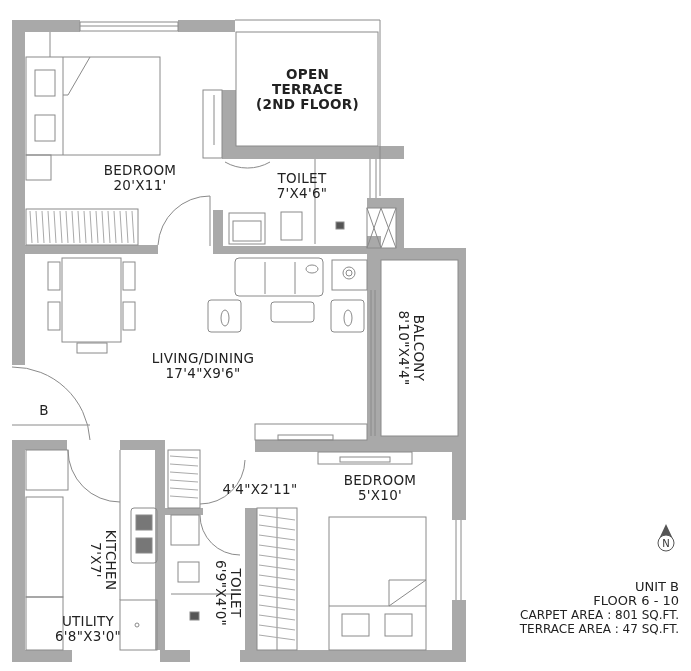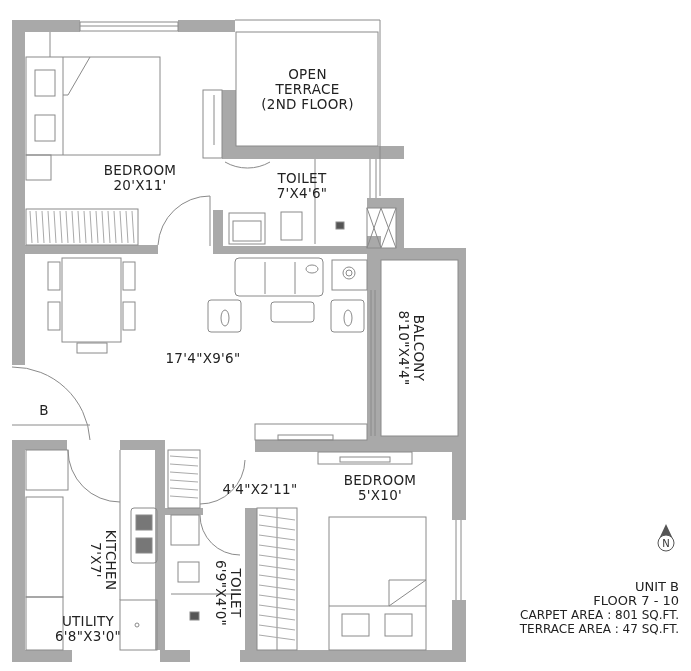--- a/index.html
+++ b/index.html
@@ -201,30 +201,31 @@
     <rect x="340" y="457" width="50" height="5"></rect>
     <line x1="456" y1="520" x2="456" y2="600"></line>
     <line x1="461" y1="520" x2="461" y2="600"></line>
   </g>
 </svg>
 
 <div class="lbl" style="left:95px; top:163px; width:90px;">
   <span>BEDROOM</span>
   <span>20'X11'</span>
 </div>
-<div class="lbl" style="left:245px; top:67px; width:125px;">
+<div class="lbl" style="left:245px; top:67px; width:125px;font-weight:bold;">
   <span>OPEN</span>
   <span>TERRACE</span>
   <span>(2ND FLOOR)</span>
 </div>
 <div class="lbl" style="left:262px; top:171px; width:80px;">
   <span>TOILET</span>
   <span>7'X4'6"</span>
 </div>
 <div class="lbl" style="left:133px; top:351px; width:140px;">
+  <span>LIVING/DINING</span>
   <span>17'4"X9'6"</span>
 </div>
 <div class="lbl vert" style="left:361px; top:333px; width:100px;">
   <span>BALCONY</span>
   <span>8'10"X4'4"</span>
 </div>
 <div class="lbl" style="left:34px; top:403px; width:20px;">B</div>
 <div class="lbl" style="left:215px; top:482px; width:90px;">
   <span>4'4"X2'11"</span>
 </div>
@@ -246,16 +247,16 @@
 </div>
 
 <svg class="north" viewBox="0 0 22 30" xmlns="http://www.w3.org/2000/svg">
   <path d="M11,1 L4,16 L18,16 Z" fill="#555"></path>
   <circle cx="11" cy="20" r="8" fill="#fff" stroke="#555" stroke-width="1"></circle>
   <text x="11" y="24" font-size="10" text-anchor="middle" fill="#333" font-family="DejaVu Sans, sans-serif">N</text>
 </svg>
 
 <div class="legend">
   <div class="b">UNIT B</div>
-  <div class="b">FLOOR 7 - 10</div>
+  <div class="b">FLOOR 6 - 10</div>
   <div class="r">CARPET AREA : 801 SQ.FT.</div>
   <div class="r">TERRACE AREA : 47 SQ.FT.</div>
 </div>
 
 </body></html>

